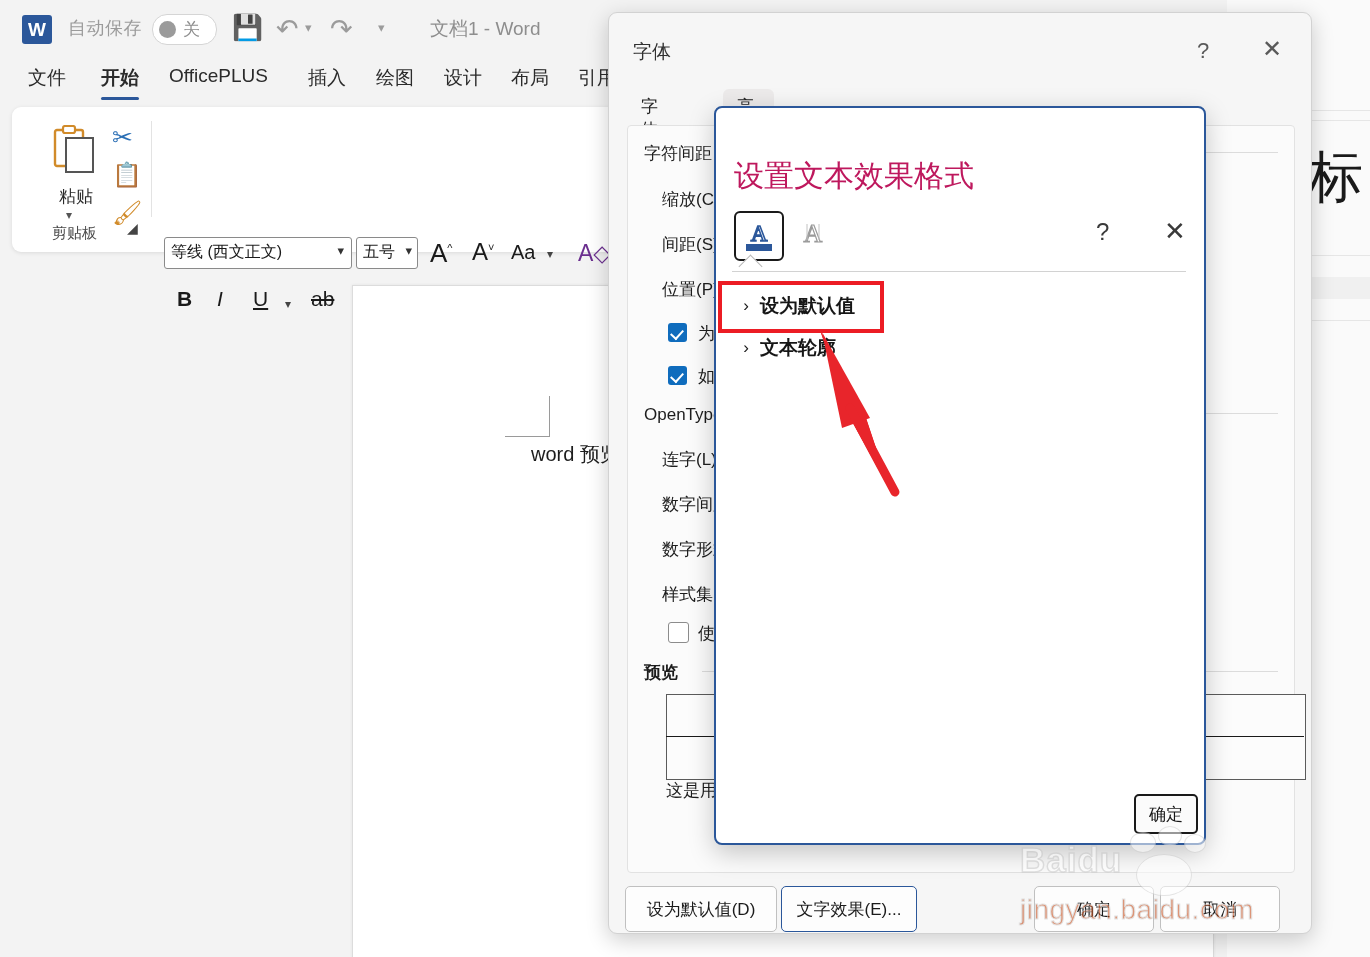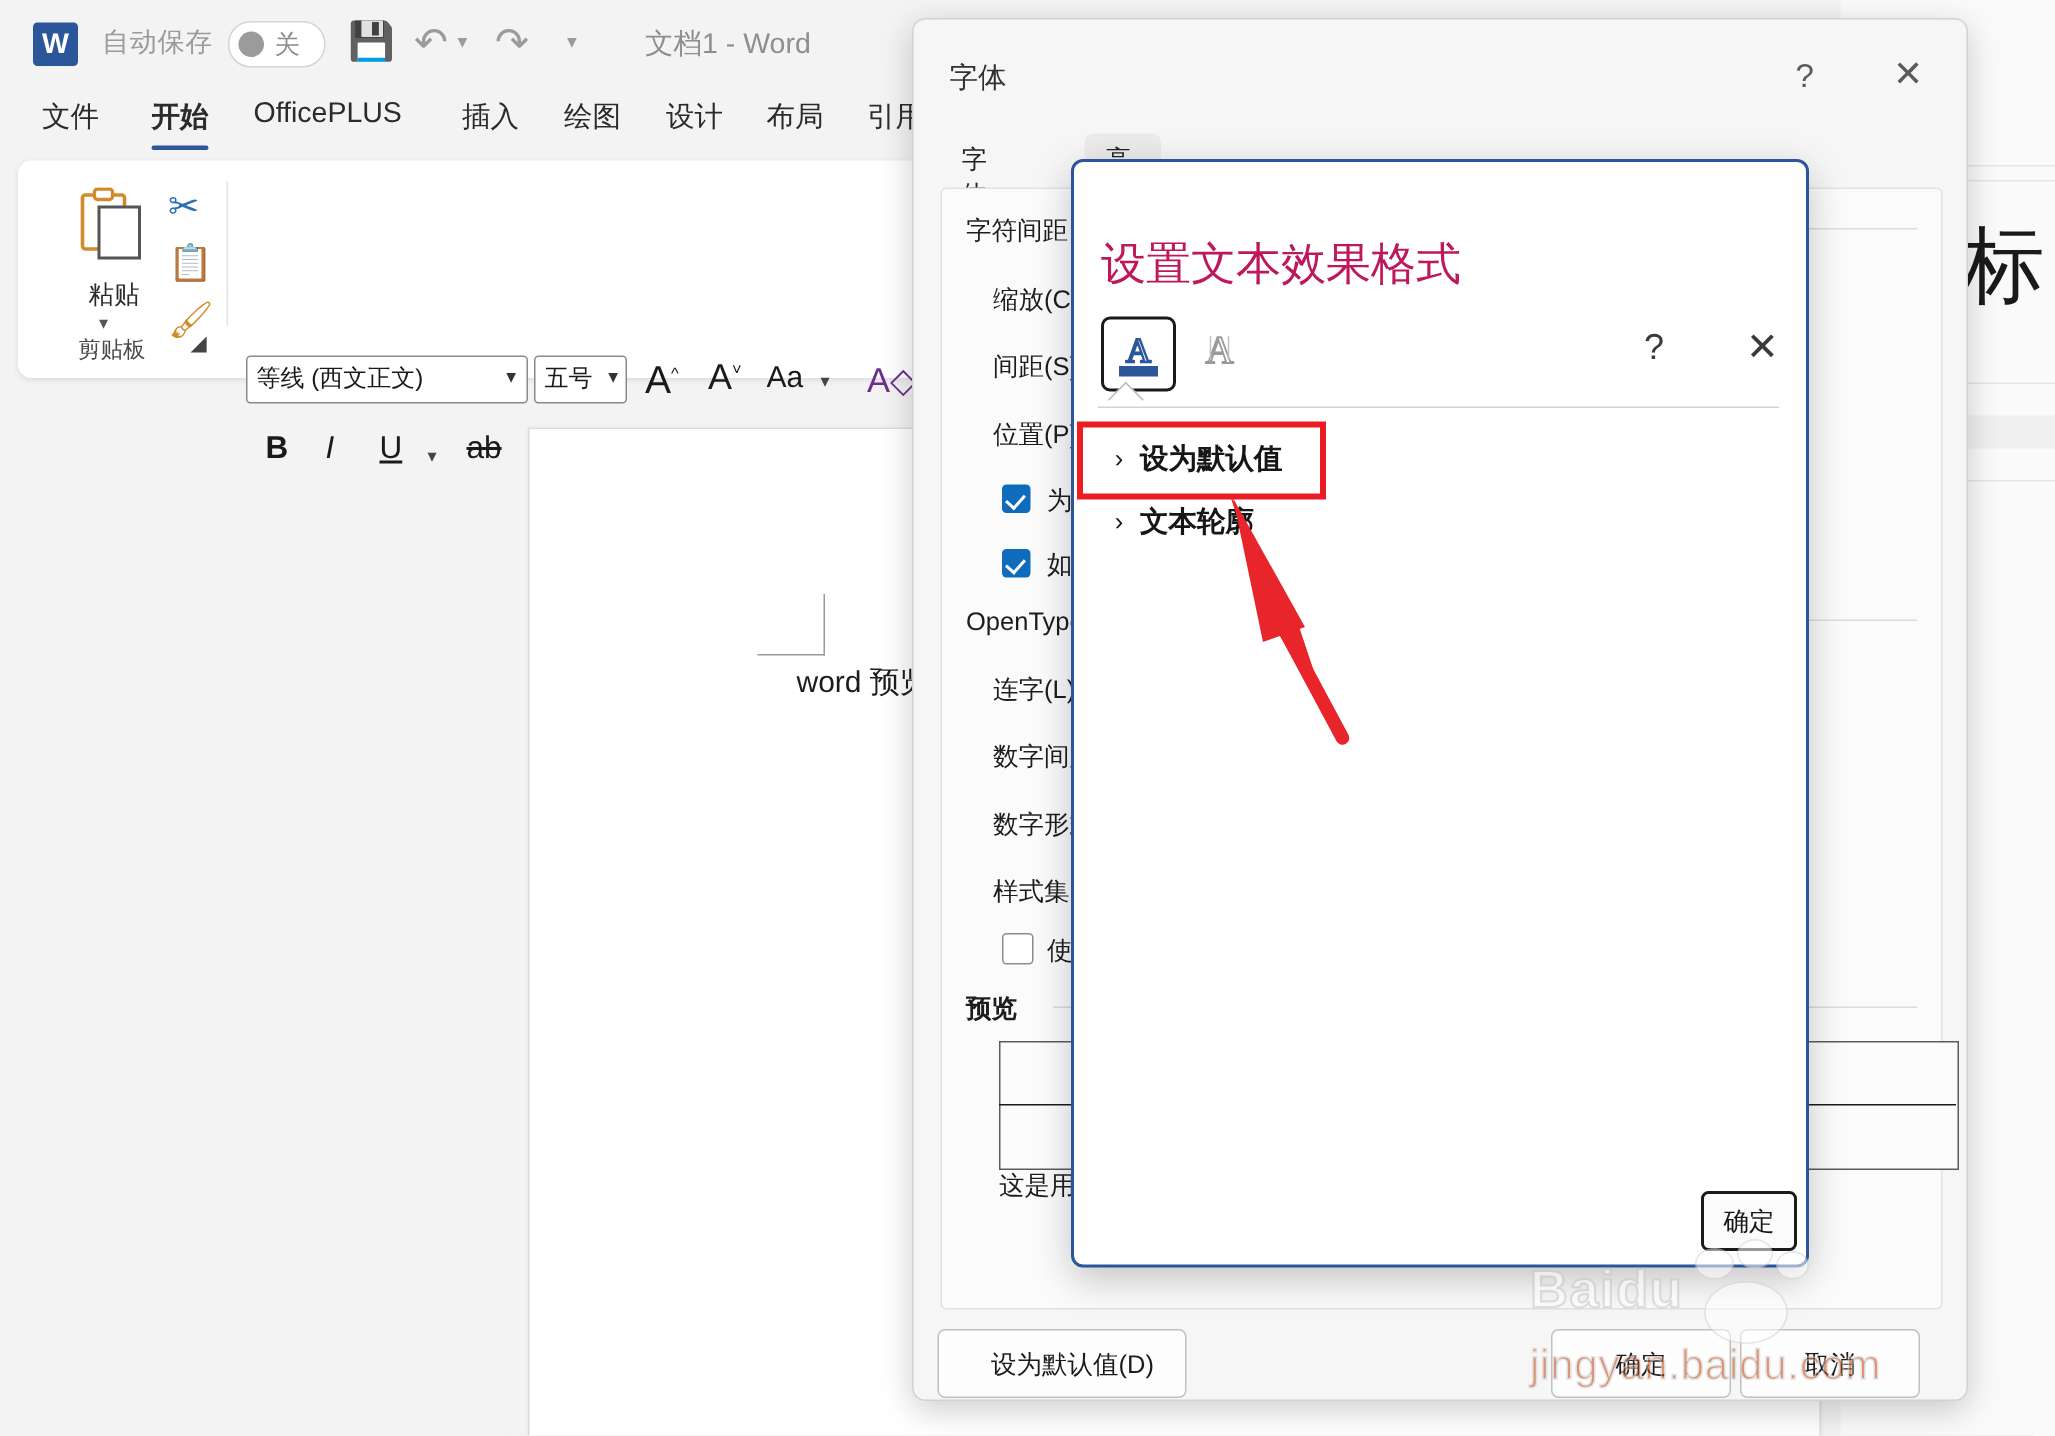--- a/index.html
+++ b/index.html
@@ -247,21 +247,22 @@
     <div class="fd-lbl" style="left:70px;top:496px;">使用上下文替换(A)</div>
 
     <div class="fd-secthdr" style="left:16px;top:535px;font-weight:bold;">预览</div>
     <div class="fd-rule" style="left:74px;top:545px;width:576px;"></div>
 
     <div class="fd-preview-box" style="left:38px;top:568px;width:638px;height:84px;"></div>
     <div class="fd-preview-line" style="left:38px;top:610px;width:638px;"></div>
     <div class="fd-lbl" style="left:38px;top:653px;">这是用于中文的正文主题字体。当前文档主题定义将使用哪种字体。</div>
   </div>
 
-  <div class="fd-btn" style="left:16px;top:873px;width:150px;padding-left:14px;">设为默认值(D)</div>
+  <div class="fd-btn" style="left:16px;top:873px;width:150px;">设为默认值(D)</div>
+  <div class="fd-btn accent" style="left:172px;top:873px;width:134px;">文字效果(E)...</div>
   <div class="fd-btn" style="left:425px;top:873px;width:118px;">确定</div>
   <div class="fd-btn" style="left:551px;top:873px;width:118px;">取消</div>
 </div>
 
 <div id="effects-dialog">
   <div class="ed-help">?</div>
   <div class="ed-close">✕</div>
   <div class="ed-title">设置文本效果格式</div>
 
   <div class="ed-tabbtn sel" style="left:18px;">

